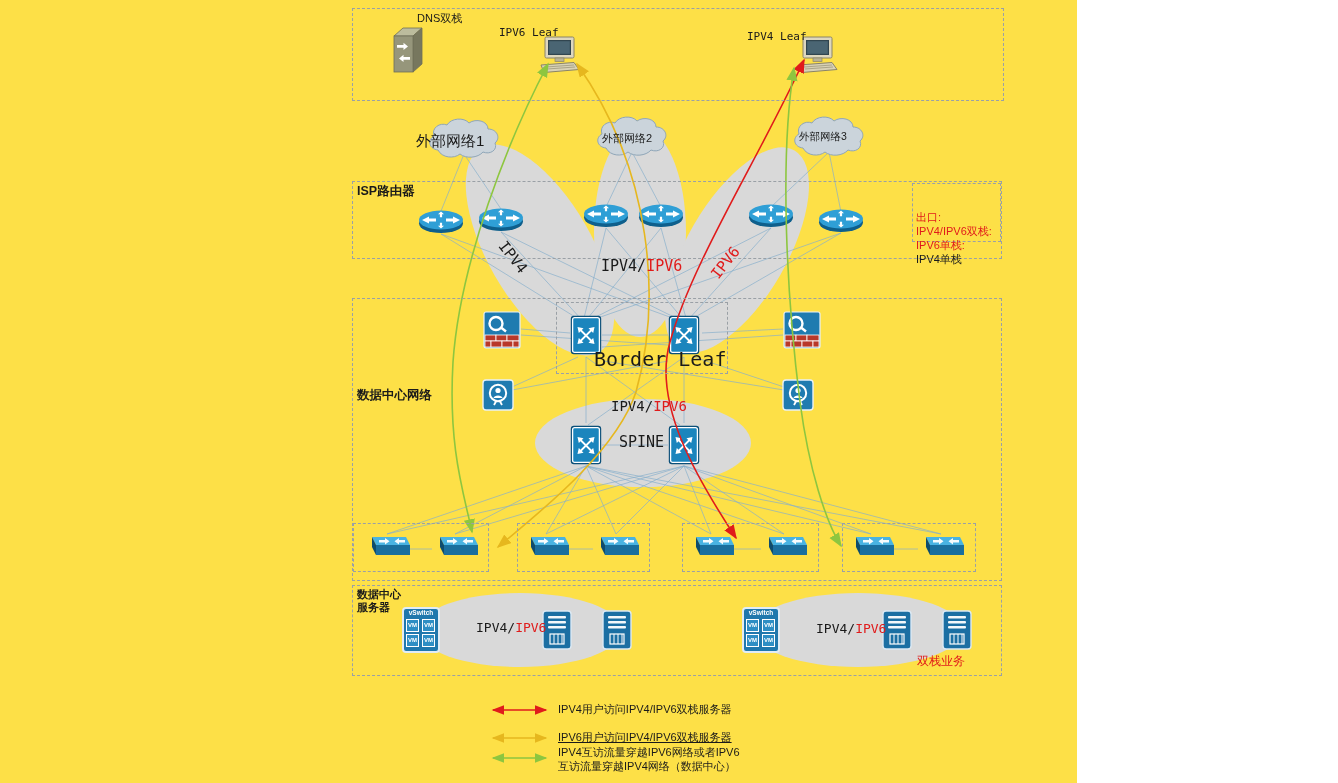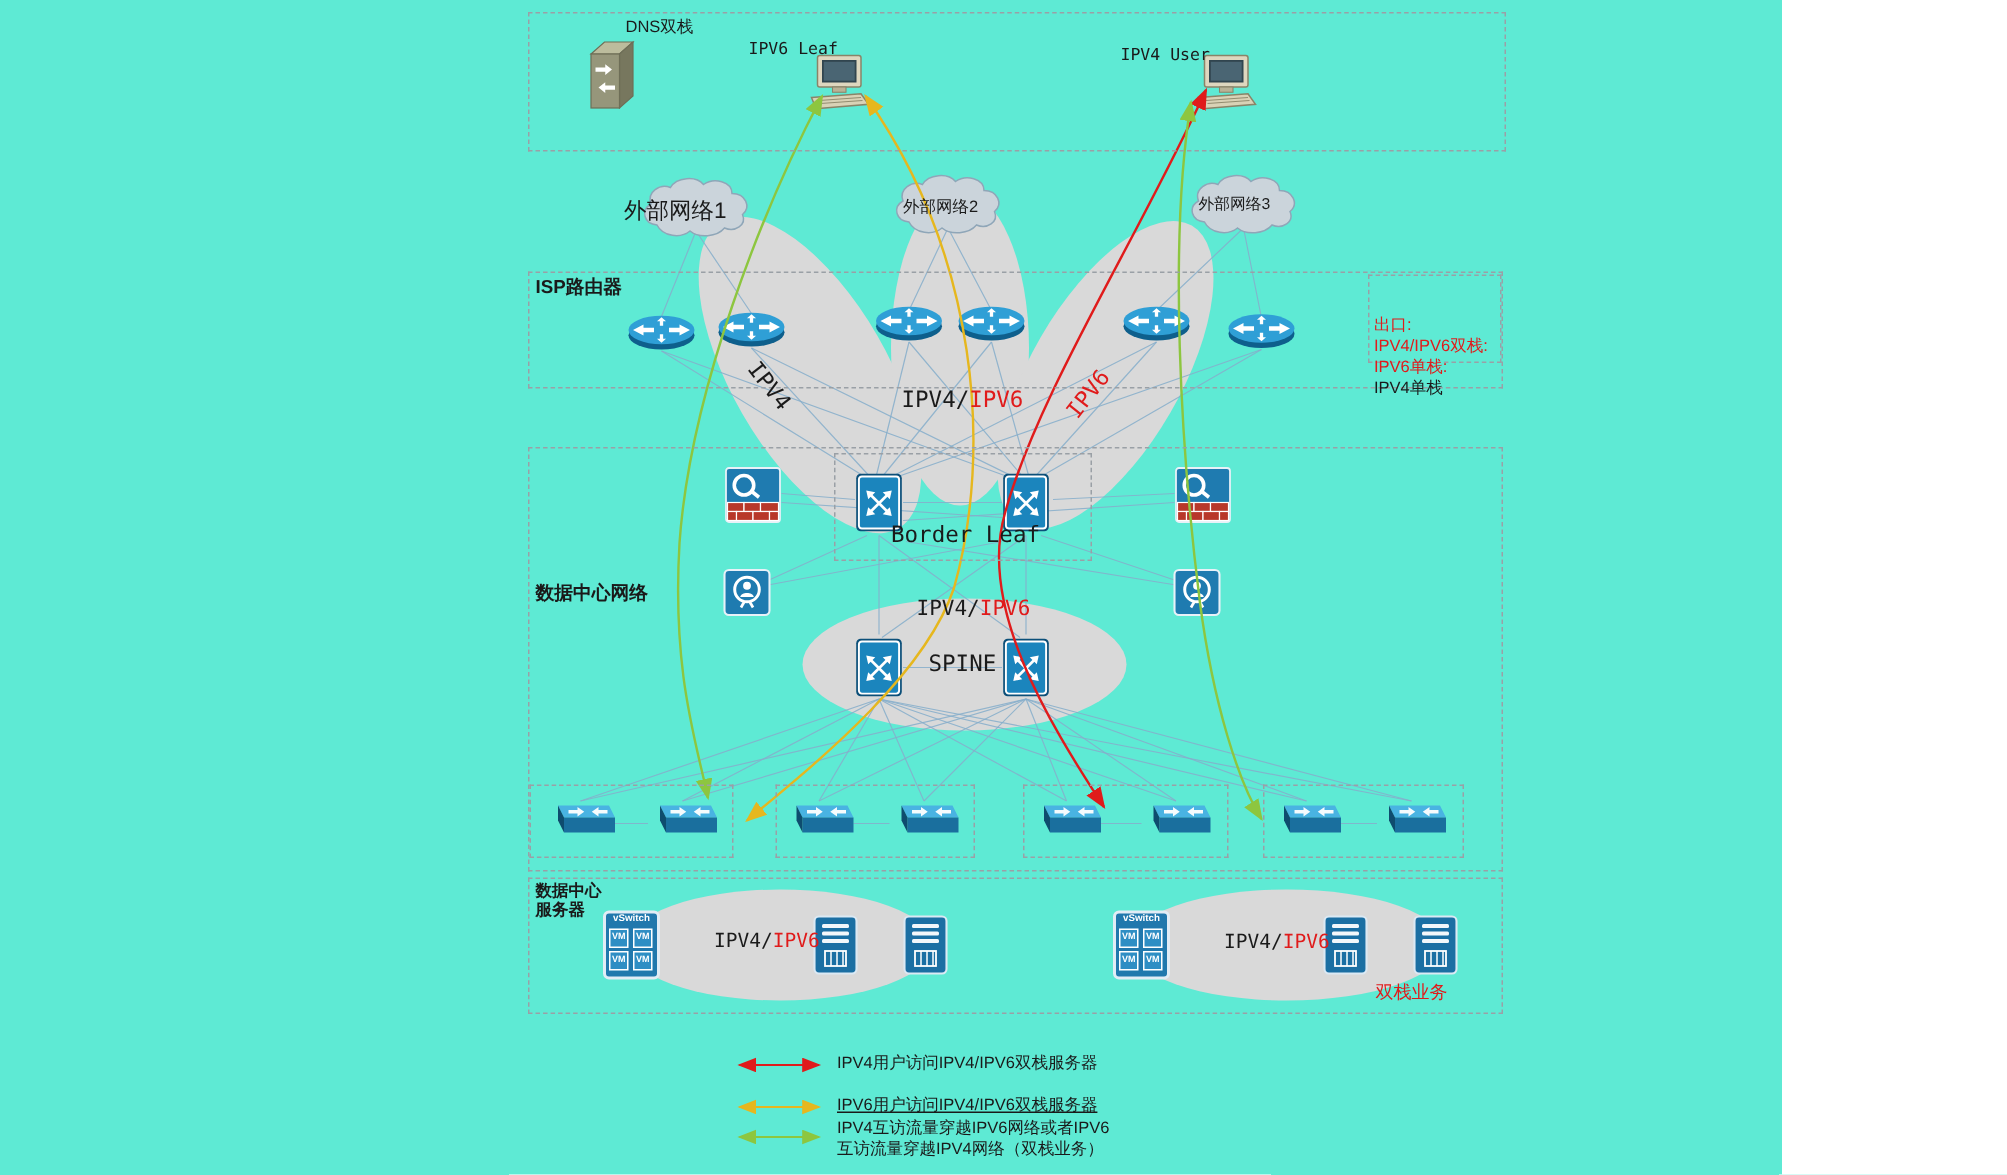--- a/index.html
+++ b/index.html
@@ -1,16 +1,16 @@
 <!DOCTYPE html>
 <html style="--c-red: #e01b1b; --c-yellow: #e6b71e; --c-green: #8dc63f; --c-line: #86aecb; --c-blob: #d9d9d9;"><head>
 <meta charset="utf-8">
 <style>
   html,body{margin:0;padding:0;background:#fff;}
-  .stage{position:relative;width:1188px;height:783px;background:#5eead4;overflow:hidden;
+  .stage{position:relative;width:1077px;height:783px;background:#fde047;overflow:hidden;
          font-family:"Liberation Sans", sans-serif;}
   .layer{position:absolute;left:0;top:0;width:1338px;height:783px;}
   svg.layer{z-index:1;}
   .dashed{position:absolute;border:1px dashed #9aa0a6;z-index:2;pointer-events:none;}
   .lbl{position:absolute;z-index:3;color:#1a1a1a;white-space:nowrap;font-size:11px;line-height:1.15;}
   .bold{font-weight:bold;}
   .mono{font-family:"DejaVu Sans Mono", monospace;}
   .red{color:var(--c-red,#e01b1b);}
   .rot-cw{transform:rotate(52deg);transform-origin:left top;}
   .rot-ccw{transform:rotate(-52deg);transform-origin:left top;}
@@ -301,52 +301,52 @@
     <div class="vm-grid">
       <span class="vm">VM</span>
       <span class="vm">VM</span>
       <span class="vm">VM</span>
       <span class="vm">VM</span>
     </div>
   </div>
 
   <div class="lbl" style="left:417px;top:12px;">DNS双栈</div>
   <div class="lbl mono" style="left:499px;top:27px;">IPV6 Leaf</div>
-  <div class="lbl mono" style="left:747px;top:31px;">IPV4 User</div>
+  <div class="lbl mono" style="left:747px;top:31px;">IPV4 Leaf</div>
 
   <div class="lbl" style="left:416px;top:132px;font-size:15px;">外部网络1</div>
   <div class="lbl" style="left:602px;top:132px;font-size:11px;">外部网络2</div>
   <div class="lbl" style="left:799px;top:130px;font-size:10.5px;">外部网络3</div>
 
   <div class="lbl bold" style="left:357px;top:184px;font-size:12.5px;">ISP路由器</div>
 
   <div class="lbl exit-note" style="left:916px;top:186px;margin-top:24px;">
     <div class="red">出口:</div>
     <div class="red">IPV4/IPV6双栈:</div>
     <div class="red">IPV6单栈:</div>
     <div>IPV4单栈</div>
   </div>
 
   <div class="lbl mono rot-cw" style="left:508px;top:238px;font-size:15px;">IPV4</div>
   <div class="lbl mono" style="left:601px;top:258px;font-size:15px;"><span>IPV4/</span><span class="red">IPV6</span></div>
   <div class="lbl mono rot-ccw red" style="left:708px;top:272px;font-size:15px;">IPV6</div>
 
   <div class="lbl bold" style="left:357px;top:388px;font-size:12.5px;">数据中心网络</div>
-  <div class="lbl mono" style="left:594px;top:348px;font-size:15px;text-align:right;">Border Leaf</div>
+  <div class="lbl mono" style="left:594px;top:348px;font-size:20px;text-align:right;">Border Leaf</div>
   <div class="lbl mono" style="left:611px;top:398px;font-size:14px;"><span>IPV4/</span><span class="red">IPV6</span></div>
   <div class="lbl mono" style="left:619px;top:434px;font-size:15px;">SPINE</div>
 
   <div class="lbl bold" style="left:357px;top:588px;font-size:11px;">
     <div>数据中心</div>
     <div>服务器</div>
   </div>
   <div class="lbl mono" style="left:476px;top:621px;font-size:13px;"><span>IPV4/</span><span class="red">IPV6</span></div>
   <div class="lbl mono" style="left:816px;top:622px;font-size:13px;"><span>IPV4/</span><span class="red">IPV6</span></div>
   <div class="lbl red" style="left:917px;top:655px;font-size:12px;">双栈业务</div>
 
   <div class="lbl" style="left:558px;top:703px;">IPV4用户访问IPV4/IPV6双栈服务器</div>
   <div class="lbl" style="left:558px;top:731px;text-decoration:underline;">IPV6用户访问IPV4/IPV6双栈服务器</div>
   <div class="lbl" style="left:558px;top:746px;line-height:13.5px;">
     <div>IPV4互访流量穿越IPV6网络或者IPV6</div>
-    <div>互访流量穿越IPV4网络（双栈业务）</div>
+    <div>互访流量穿越IPV4网络（数据中心）</div>
   </div>
 
 </div>
 
 </body></html>

